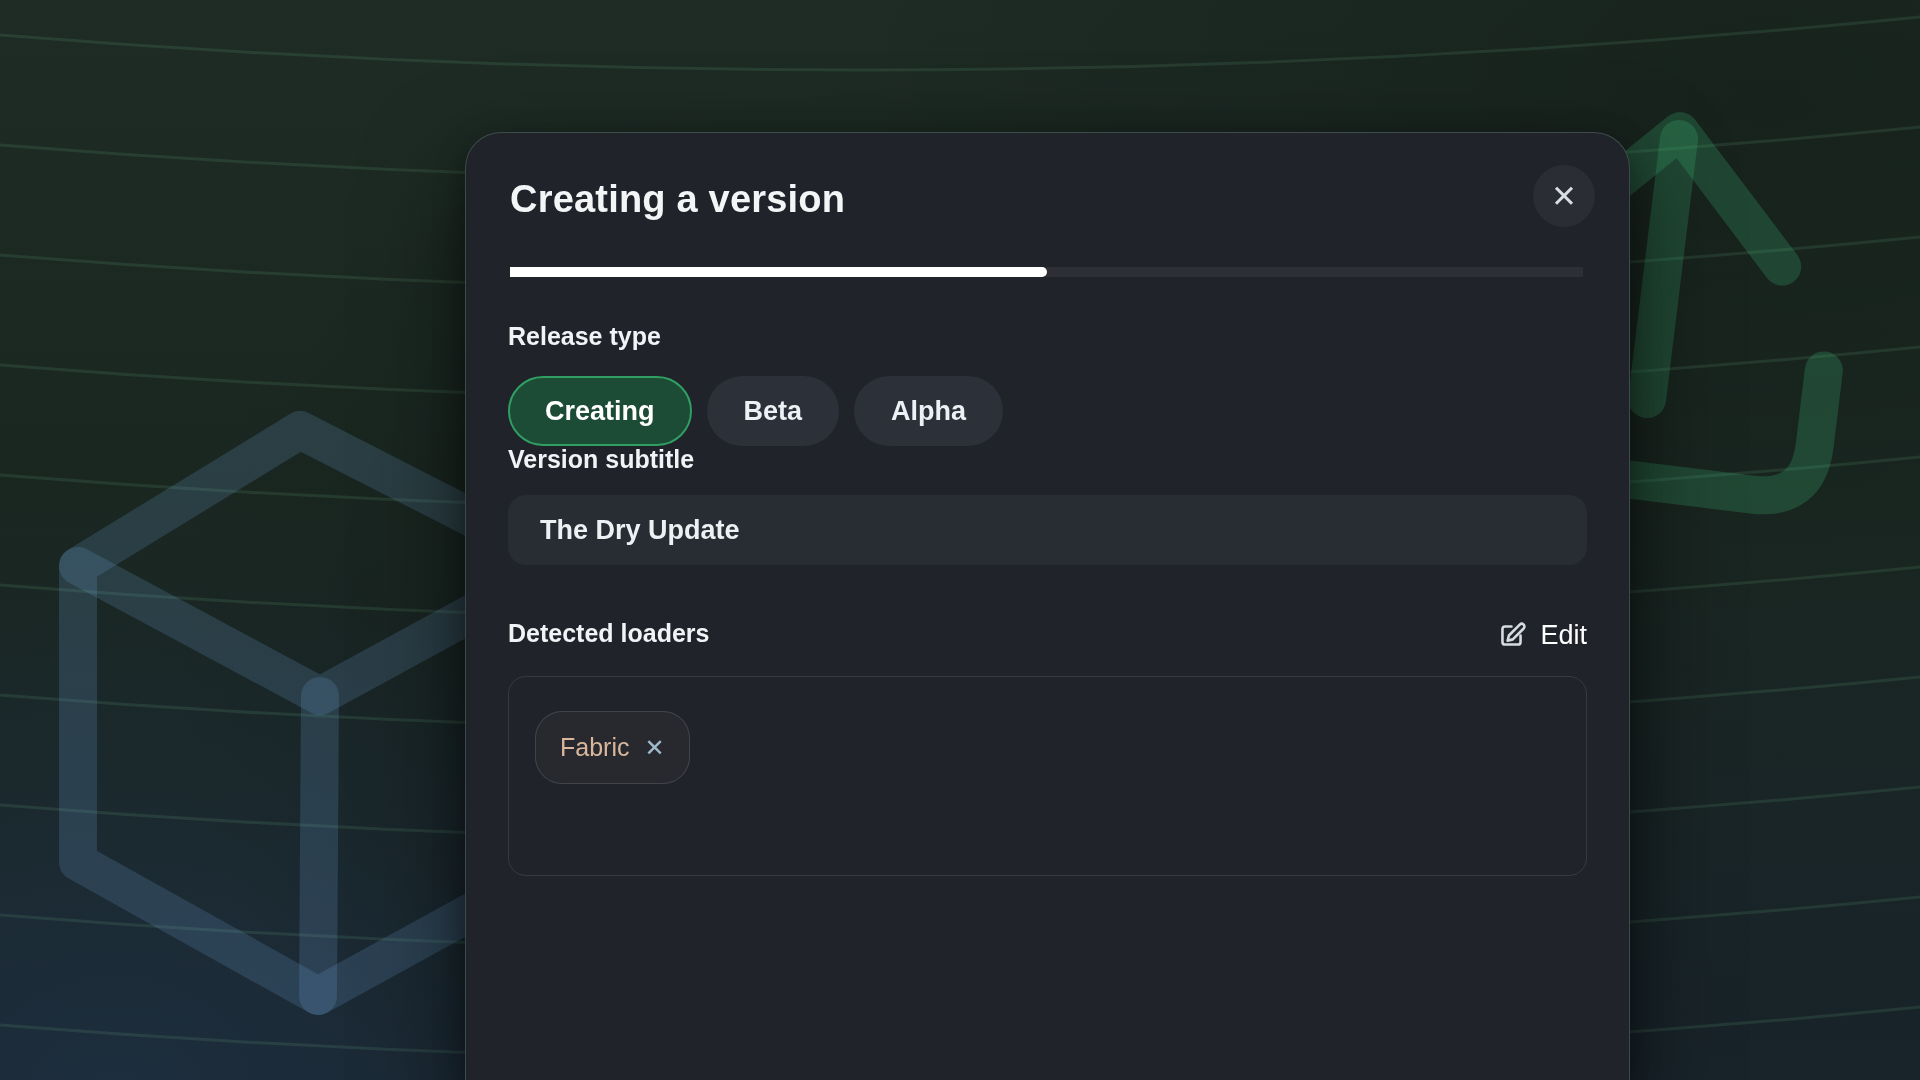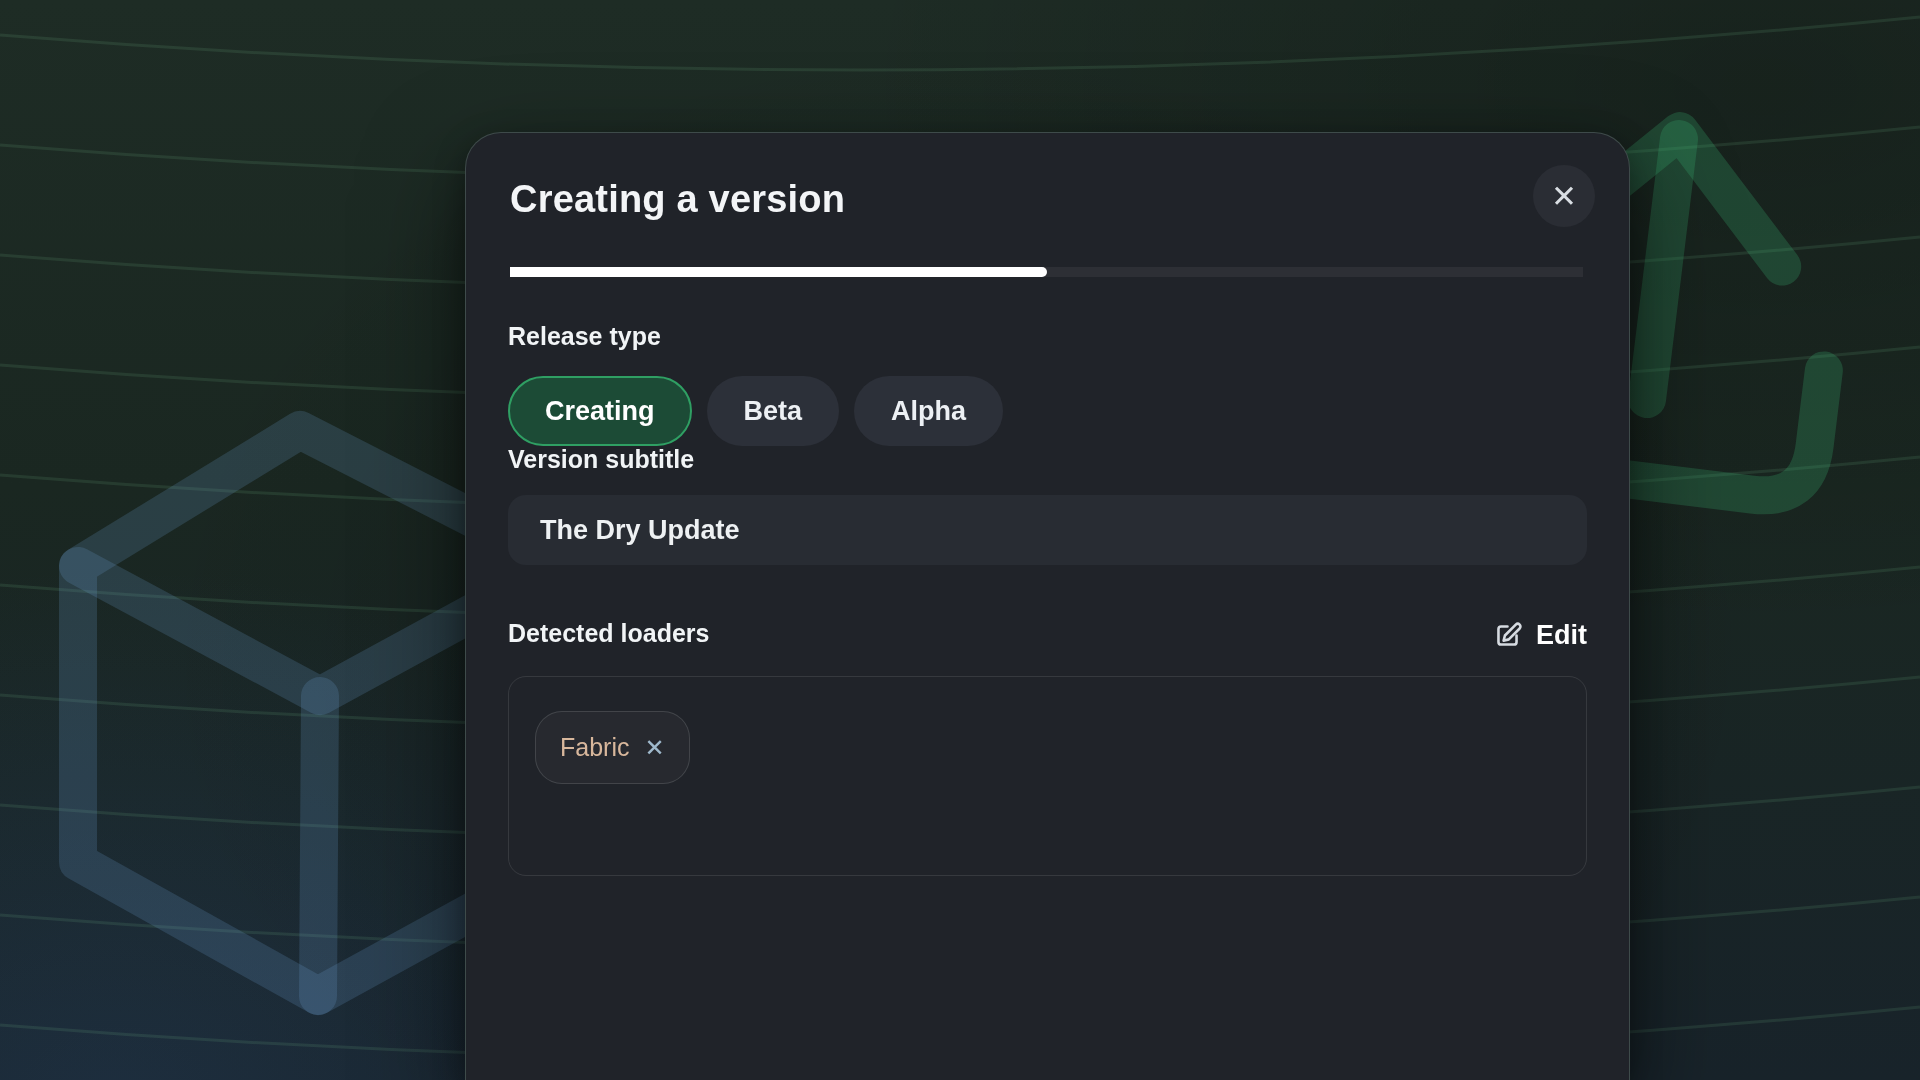--- a/index.html
+++ b/index.html
@@ -58,21 +58,21 @@
     padding:0 32px; font-family:inherit; font-size:27px; font-weight:600; color:#eef1f3;
     outline:none;
   }
   .helper{ margin-top:30px; font-size:26px; line-height:38px; color:#a2abb5; max-width:880px; }
 
   .mt-subtitle{ }
 
   .loaders-row{ margin-top:55px; display:flex; align-items:flex-start; justify-content:space-between; }
   .edit-btn{
     display:flex; align-items:center; gap:13px; background:none; border:none; cursor:pointer;
-    color:#ffffff; font-family:inherit; font-size:27px; font-weight:700;
+    color:#ffffff; font-family:inherit; font-size:27px; font-weight:400;
   }
   .edit-btn svg{ display:block; }
 
   .loaders-box{
     margin-top:25px; height:200px;
     border:1px solid rgba(255,255,255,0.10); border-radius:18px;
     padding:34px 26px;
   }
   .chip{
     display:inline-flex; align-items:center; gap:15px;

